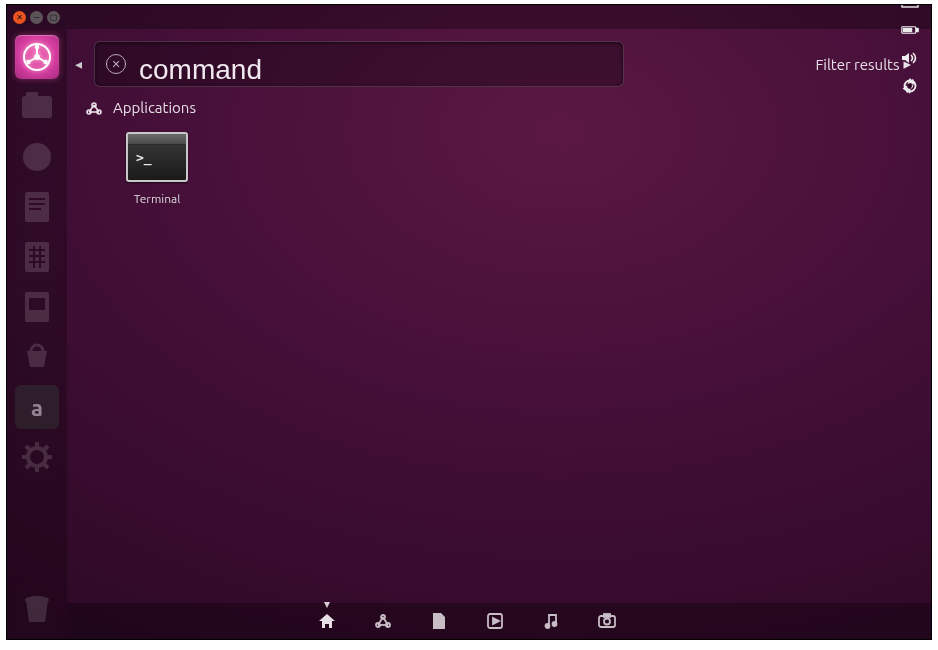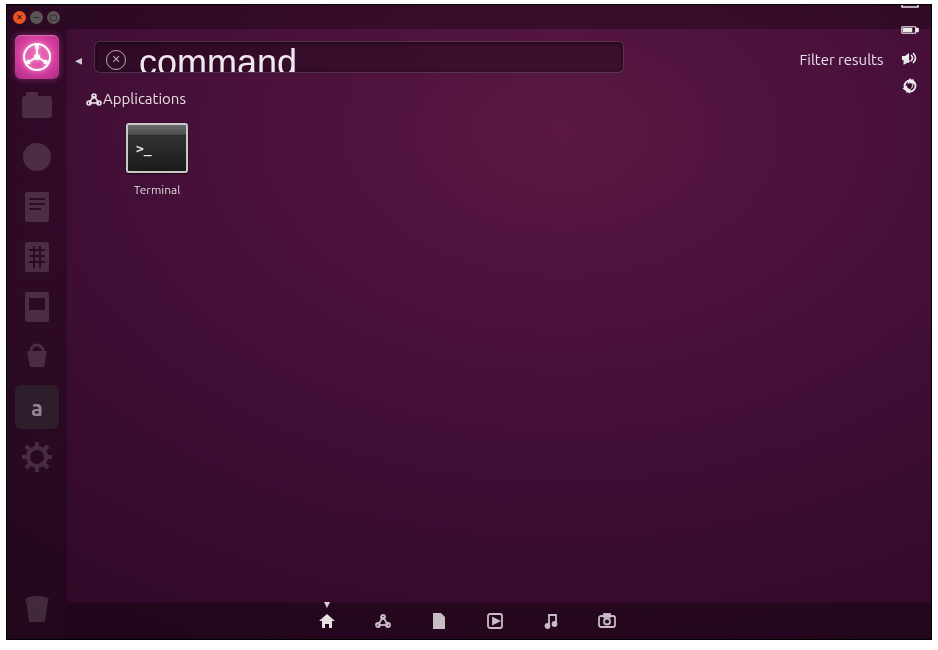--- a/index.html
+++ b/index.html
@@ -78,46 +78,46 @@
   padding: 12px 20px 10px 4px;
   gap: 8px;
 }
 .back-chev { color: #ccc; font-size: 14px; padding: 0 4px; }
 .searchwrap {
   position: relative;
   flex: 0 0 530px;
 }
 .searchbox {
   width: 100%;
-  height: 32px;
+  height: 46px;
   border-radius: 6px;
   background: rgba(0,0,0,0.28);
   border: 1px solid rgba(255,255,255,0.15);
   box-shadow: inset 0 1px 4px rgba(0,0,0,0.6);
   color: #f0e8ee;
-  font-size: 36px;
+  font-size: 28px;
   padding: 14px 14px 2px 44px;
   outline: none;
 }
 .clear-x {
   position: absolute;
   left: 12px; top: 50%; transform: translateY(-50%);
   width: 20px; height: 20px; border-radius: 50%;
   border: 1.5px solid #bba8b5;
   display:flex; align-items:center; justify-content:center;
   color:#bba8b5; font-size: 11px; line-height:1;
 }
 .filter {
   margin-left: auto;
   font-size: 15px; color: #e8e0e8;
-  display:flex; align-items:center; gap:20px;
+  display:flex; align-items:center; gap:4px;
 }
 
 .section-head {
-  display:flex; align-items:center; 
+  display:flex; align-items:center; gap:10px;
   padding: 2px 0 10px 18px;
   color:#e8dfe5; font-size:15px;
 }
 .apps-ic { width:18px; height:14px; }
 
 .results {
   display:flex; gap:30px; padding: 6px 0 0 40px;
 }
 .app-tile {
   width: 100px;

